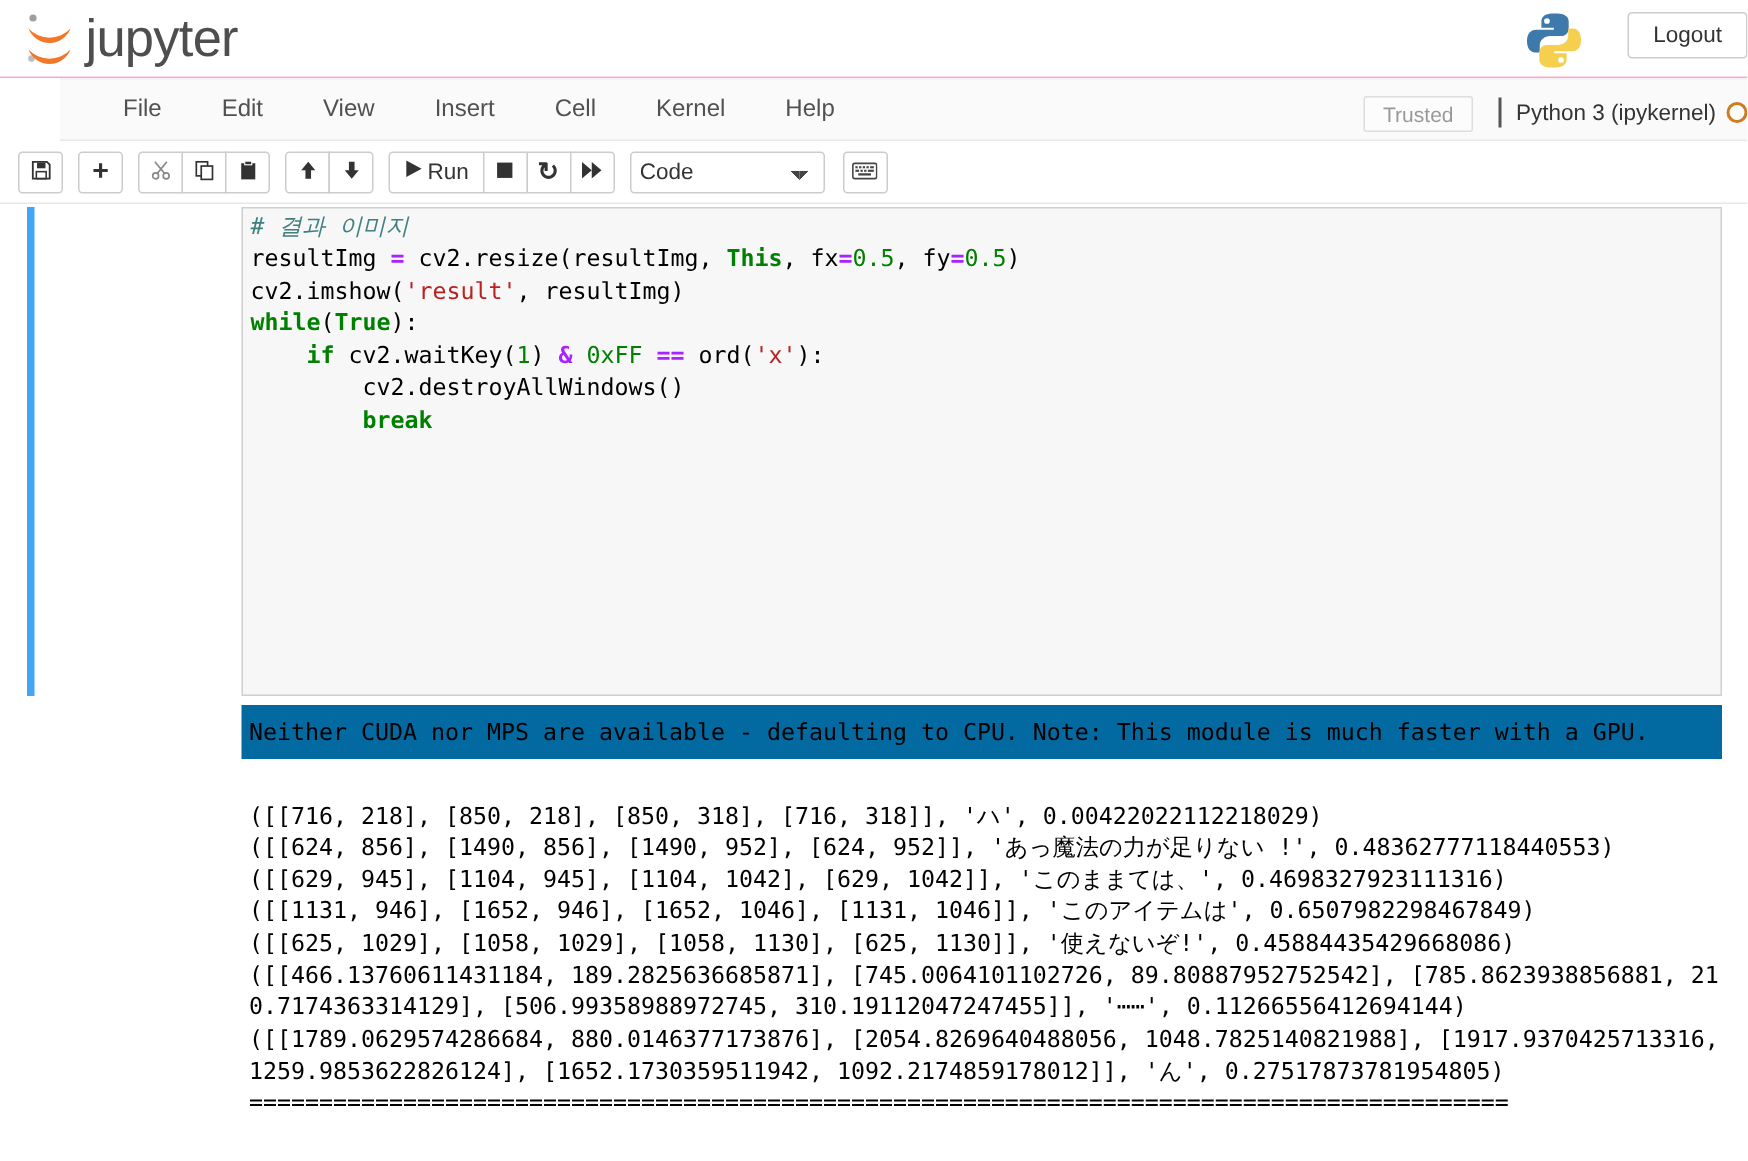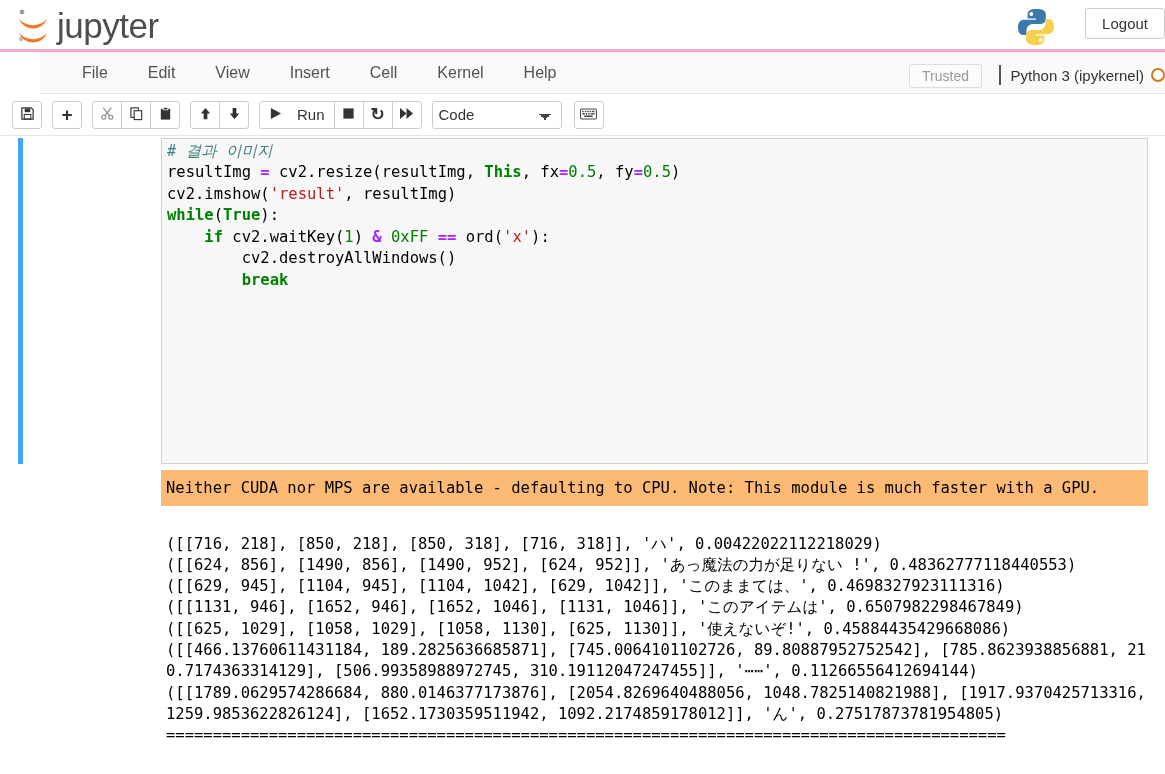--- a/index.html
+++ b/index.html
@@ -9,21 +9,21 @@
     overflow: hidden;
     background: #ffffff;
     font-family: "Liberation Sans", sans-serif;
   }
 
   
   #header {
     position: relative;
     height: 52px;
     background: #ffffff;
-    border-bottom: 3px solid #f9a8d4;
+    border-bottom: 1px solid #f9a8d4;
   }
   #logo-wrap {
     position: absolute; left: 14px; top: 4px;
     display: flex; align-items: center; height: 44px;
   }
   .jp-mark { width: 38px; height: 40px; position: relative; }
   .jp-word {
     font-size: 35px; color: #4e4e4e; letter-spacing: -0.5px;
     font-weight: 400; margin-left: 5px; line-height: 40px;
   }
@@ -81,21 +81,21 @@
   .tb-btn {
     height: 28px; min-width: 30px;
     border: 1px solid #cccccc; background: #fff;
     display: flex; align-items: center; justify-content: center;
     cursor: pointer; color: #333; font-size: 14px;
     margin-left: -1px;
   }
   .tb-group .tb-btn:first-child { margin-left: 0; border-radius: 3px 0 0 3px; }
   .tb-group .tb-btn:last-child { border-radius: 0 3px 3px 0; }
   .tb-group.single .tb-btn { border-radius: 3px; }
-  .tb-btn.run { padding: 0 9px; gap: 15px; font-size: 15px; }
+  .tb-btn.run { padding: 0 9px; gap: 3px; font-size: 15px; }
   .tb-btn.disabled { color: #999; }
   #celltype-select {
     height: 28px; width: 130px; border: 1px solid #ccc; border-radius: 3px;
     background: #fff; font-size: 15px; color: #333; padding: 0 6px;
     font-family: Liberation Sans, sans-serif; margin-right: 12px;
     appearance: none; -webkit-appearance: none;
     background-image: linear-gradient(45deg, transparent 50%, #444 50%),
                       linear-gradient(135deg, #444 50%, transparent 50%);
     background-position: calc(100% - 16px) 12px, calc(100% - 10px) 12px;
     background-size: 6px 6px, 6px 6px;
@@ -329,21 +329,21 @@
   <div id="code-cell">
     <pre id="code-text"><span class="c"># 결과 이미지</span>
 <span>resultImg </span><span class="op">=</span><span> cv2.resize(resultImg, </span><span class="k">This</span><span>, fx</span><span class="op">=</span><span class="n">0.5</span><span>, fy</span><span class="op">=</span><span class="n">0.5</span><span>)</span>
 <span>cv2.imshow(</span><span class="s">'result'</span><span>, resultImg)</span>
 <span class="k">while</span><span>(</span><span class="k">True</span><span>):</span>
 <span>    </span><span class="k">if</span><span> cv2.waitKey(</span><span class="n">1</span><span>) </span><span class="op">&amp;</span><span> </span><span class="n">0xFF</span><span> </span><span class="op">==</span><span> ord(</span><span class="s">'x'</span><span>):</span>
 <span>        cv2.destroyAllWindows()</span>
 <span>        </span><span class="k">break</span></pre>
   </div>
 
-  <div id="warn-block" style="background: #fdba74;">
+  <div id="warn-block" style="background: #0369a1;">
     <span id="warn-text">Neither CUDA nor MPS are available - defaulting to CPU. Note: This module is much faster with a GPU.</span>
   </div>
 
   <div id="stdout-block">
     <pre id="stdout-text">([[716, 218], [850, 218], [850, 318], [716, 318]], 'ハ', 0.00422022112218029)
 ([[624, 856], [1490, 856], [1490, 952], [624, 952]], 'あっ魔法の力が足りない !', 0.48362777118440553)
 ([[629, 945], [1104, 945], [1104, 1042], [629, 1042]], 'このままては、', 0.4698327923111316)
 ([[1131, 946], [1652, 946], [1652, 1046], [1131, 1046]], 'このアイテムは', 0.6507982298467849)
 ([[625, 1029], [1058, 1029], [1058, 1130], [625, 1130]], '使えないぞ!', 0.45884435429668086)
 ([[466.13760611431184, 189.2825636685871], [745.0064101102726, 89.80887952752542], [785.8623938856881, 210.7174363314129], [506.99358988972745, 310.19112047247455]], '⋯⋯', 0.11266556412694144)

